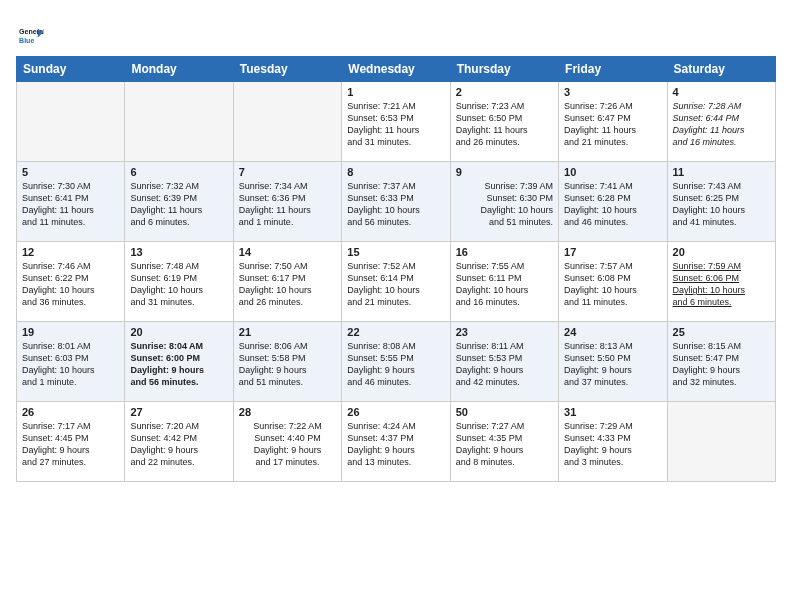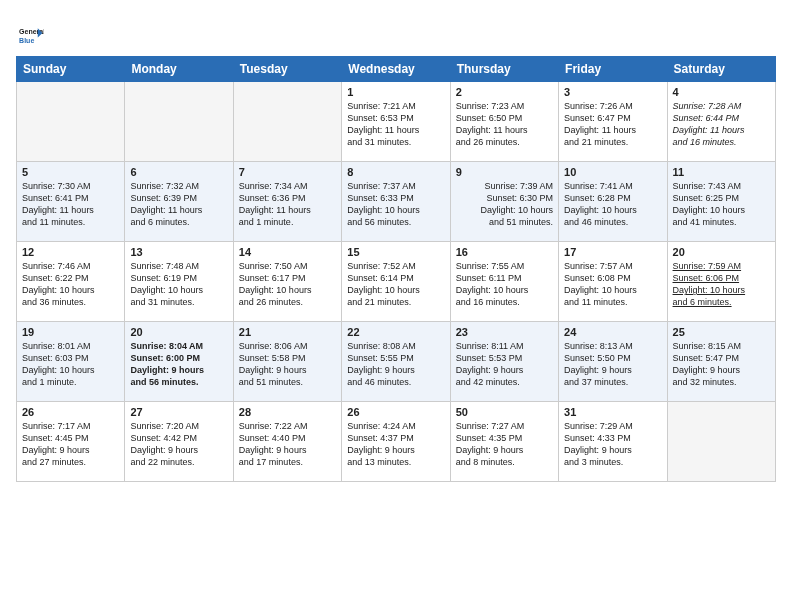--- a/index.html
+++ b/index.html
@@ -315,21 +315,21 @@
           </td>
           <td>
             <span class="day-number">27</span>
             <div class="day-info" style="white-space: pre-line;">Sunrise: 7:20 AM
 Sunset: 4:42 PM
 Daylight: 9 hours
 and 22 minutes.</div>
           </td>
           <td>
             <span class="day-number">28</span>
-            <div class="day-info" style="white-space: pre-line;">Sunrise: 7:22 AM
+            <div class="day-info" style="white-space: pre-line; text-align: center;">Sunrise: 7:22 AM
 Sunset: 4:40 PM
 Daylight: 9 hours
 and 17 minutes.</div>
           </td>
           <td>
             <span class="day-number">26</span>
             <div class="day-info" style="white-space: pre-line;">Sunrise: 4:24 AM
 Sunset: 4:37 PM
 Daylight: 9 hours
 and 13 minutes.</div>

